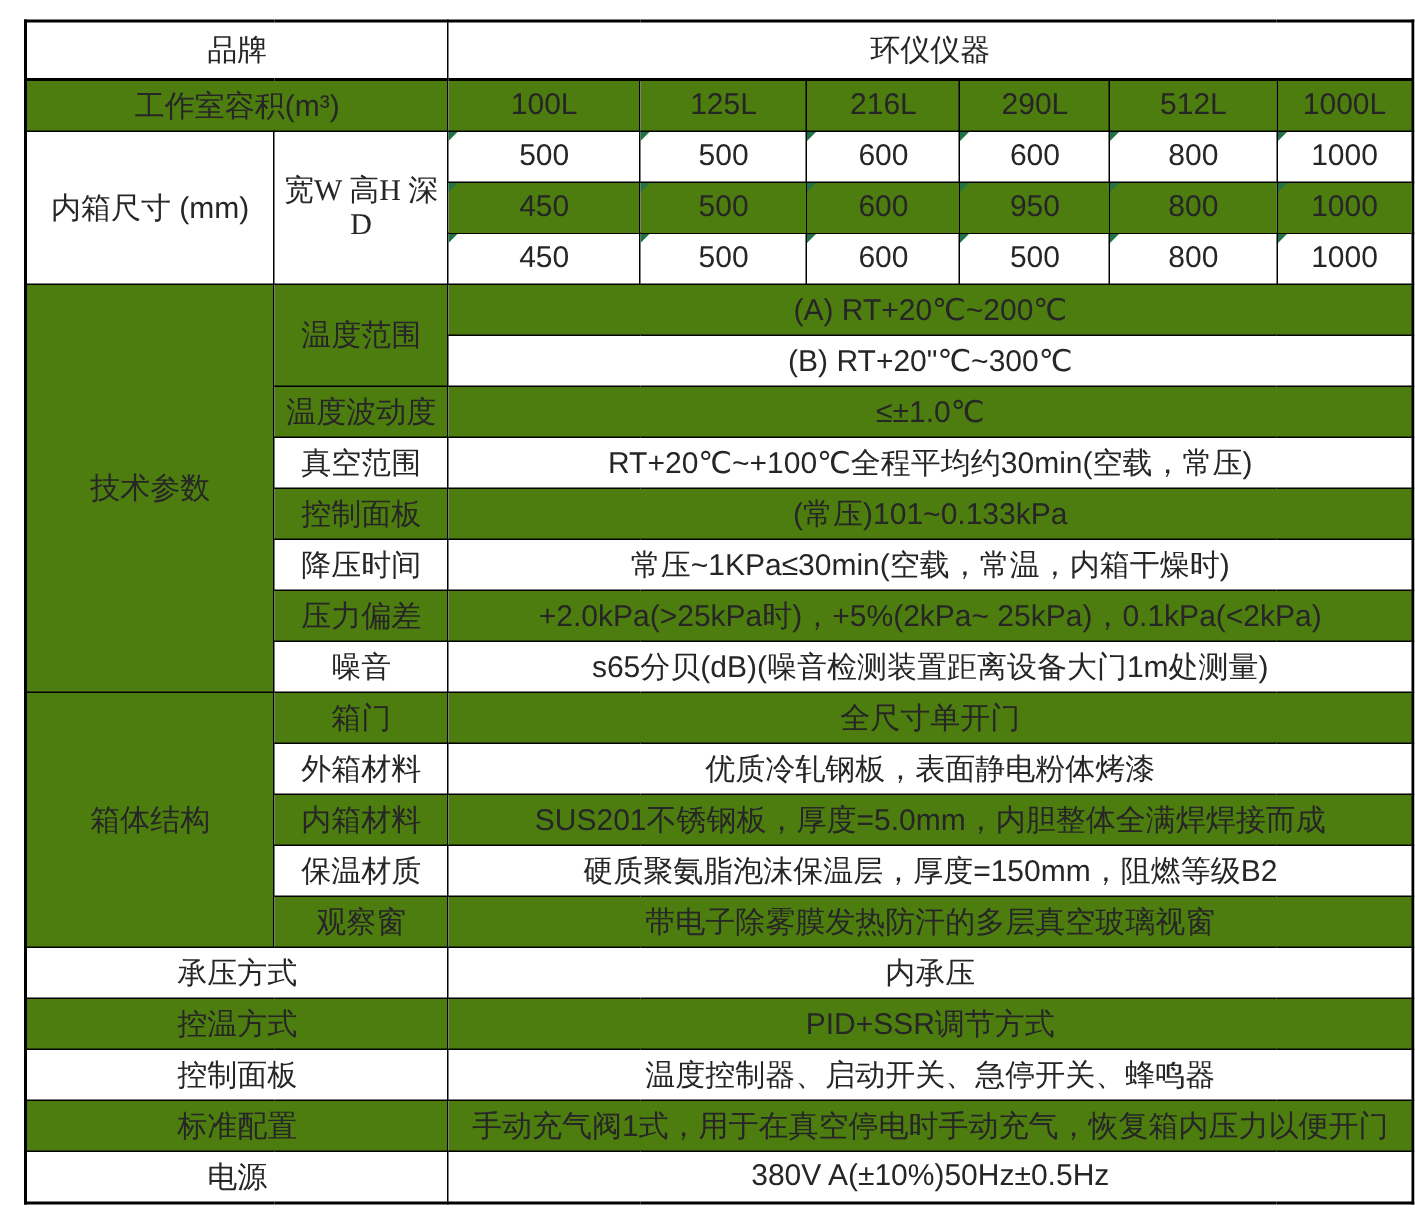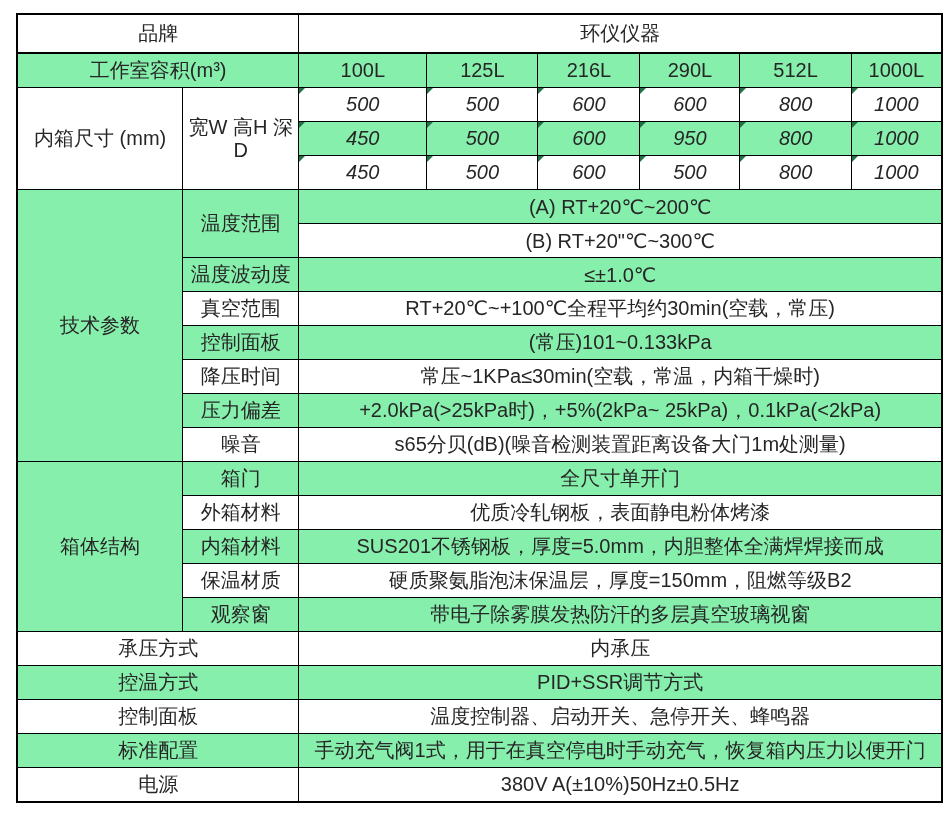--- a/index.html
+++ b/index.html
@@ -20,30 +20,30 @@
     border: 1px solid #000;
     height: 33px;
     text-align: center;
     vertical-align: middle;
     font-size: 20px;
     padding: 0 2px;
     overflow: hidden;
     white-space: nowrap;
   }
   tr.r-brand td { height: 37px; border-bottom: 2px solid #000; }
-  .g { background: #86efac; }
+  .g { background: #4d7c0f; }
 
   
   td.clipcell { padding: 16px; }
 
   
-  td.twoline { white-space: normal; line-height: 1.15; }
+  td.twoline { white-space: normal; line-height: 1.15; font-family: Liberation Serif, serif; }
 
   
-  td.dim { position: relative; font-style: italic; }
+  td.dim { position: relative; }
   .tri {
     position: absolute; top: 0; left: 0;
     width: 0; height: 0;
     border-top: 6px solid #217346;
     border-right: 6px solid transparent;
   }
 </style>
 </head>
 <body>
 

